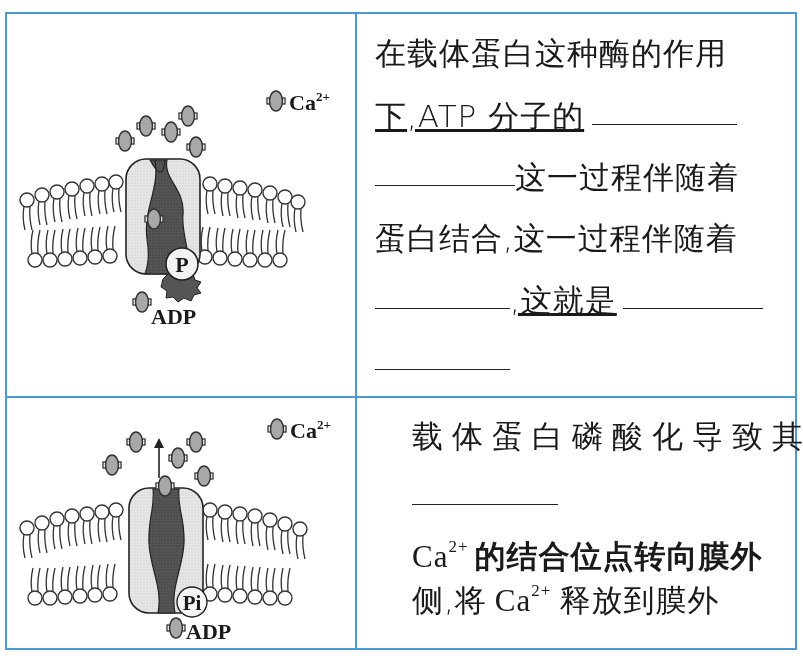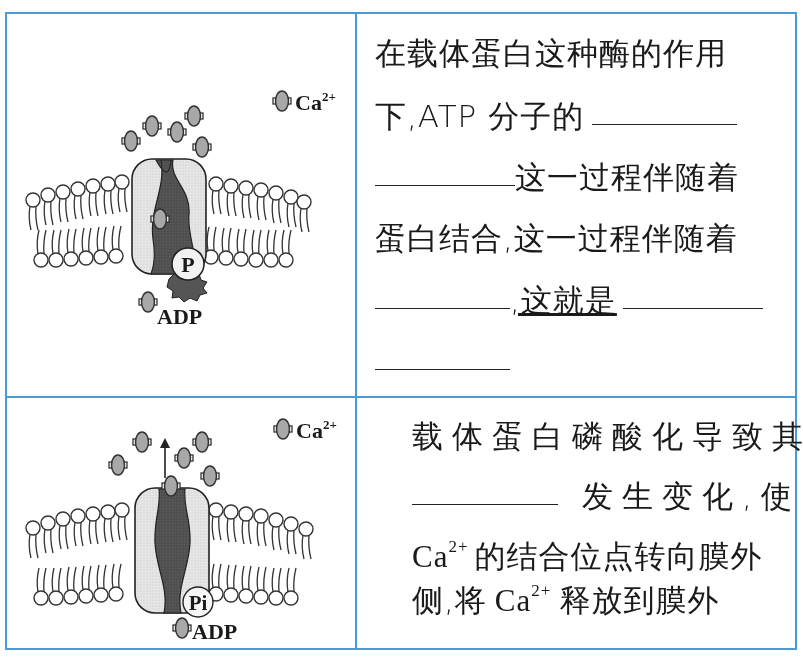--- a/index.html
+++ b/index.html
@@ -2,21 +2,21 @@
 <html><head>
 <meta charset="utf-8">
 <style>
   html, body { margin:0; padding:0; background:#ffffff; }
   body { width:803px; height:659px; position:relative; overflow:hidden;
          font-family:"DejaVu Serif","Liberation Serif", serif; color:#1a1a1a; }
   .frame { position:absolute; left:5px; top:12px; width:792px; height:638px;
            border:2px solid #4a9ad6; box-sizing:border-box; }
   .vline { position:absolute; left:355px; top:12px; width:2px; height:638px; background:#4a9ad6; }
   .hline { position:absolute; left:5px; top:396px; width:792px; height:2px; background:#4a9ad6; }
-  .cell-fig { position:absolute; left:11px; width:348px; }
+  .cell-fig { position:absolute; left:5px; width:348px; }
   .cell-fig svg { display:block; }
   .cell-text { position:absolute; left:375px; width:410px; font-size:31px;
                font-family:"DejaVu Sans","Liberation Sans", sans-serif; font-weight:300; }
   .line { position:absolute; left:0; white-space:nowrap; height:40px; line-height:40px; letter-spacing:1px; }
   .blank { display:inline-block; border-bottom:1.5px solid #222; height:28px; vertical-align:top; }
   .spaced { letter-spacing:9px; }
   sup { font-size:17px; line-height:0; position:relative; top:-4px; }
   .ser { font-family:"Liberation Serif","DejaVu Serif", serif; }
   .lbl { font-family:"Liberation Serif","DejaVu Serif", serif; font-weight:bold; }
 </style>
@@ -173,39 +173,39 @@
       <circle cx="187" cy="204" r="15" fill="#f5f5f5" stroke="#222" stroke-width="1.4"></circle>
       <text x="187" y="212" text-anchor="middle" class="lbl" font-size="21" fill="#1a1a1a">Pi</text>
     </g>
     <use href="#ion" x="171" y="230"></use>
     <text x="181" y="241" class="lbl" font-size="22" fill="#1a1a1a">ADP</text>
   </svg>
 </div>
 
 <div class="cell-text" style="top:0; height:496px;">
   <div class="line" style="top:33px;">在载体蛋白这种酶的作用</div>
-  <div class="line" style="top:96px;">
+  <div class="line" style="top:96px;text-decoration:underline;">
     <span>下,ATP 分子的</span><span class="blank" style="width:145px; margin-left:8px;"></span>
   </div>
   <div class="line" style="top:157px;">
     <span class="blank" style="width:140px;"></span><span>这一过程伴随着</span>
   </div>
   <div class="line" style="top:218px;">蛋白结合,这一过程伴随着</div>
   <div class="line" style="top:280px;text-decoration:underline;">
     <span class="blank" style="width:135px;"></span><span>,这就是</span><span class="blank" style="width:140px; margin-left:6px;"></span>
   </div>
   <div class="line" style="top:341px;">
     <span class="blank" style="width:135px;"></span>
   </div>
 </div>
 
 <div class="cell-text" style="top:398px; height:252px;margin-left:37px;">
   <div class="line spaced" style="top:18px;">载体蛋白磷酸化导致其</div>
   <div class="line" style="top:78px;">
-    <span class="blank" style="width:146px; margin-right:24px;"></span><span class="spaced">发生变化,使</span>
+    <span class="blank" style="width:146px; margin-right:24px;"></span>
   </div>
   <div class="line" style="top:138px;">
-    <span class="ser">Ca</span><sup class="ser">2+</sup><span style="margin-left:6px;">的结合位点转向膜外</span>
+    <span class="ser">Ca</span><sup class="ser">2+</sup><span style="margin-left:6px;font-weight:bold;">的结合位点转向膜外</span>
   </div>
   <div class="line" style="top:182px;">
     <span>侧,将</span><span class="ser" style="margin-left:8px;">Ca</span><sup class="ser">2+</sup><span style="margin-left:8px;">释放到膜外</span>
   </div>
 </div>
 
 </body></html>

